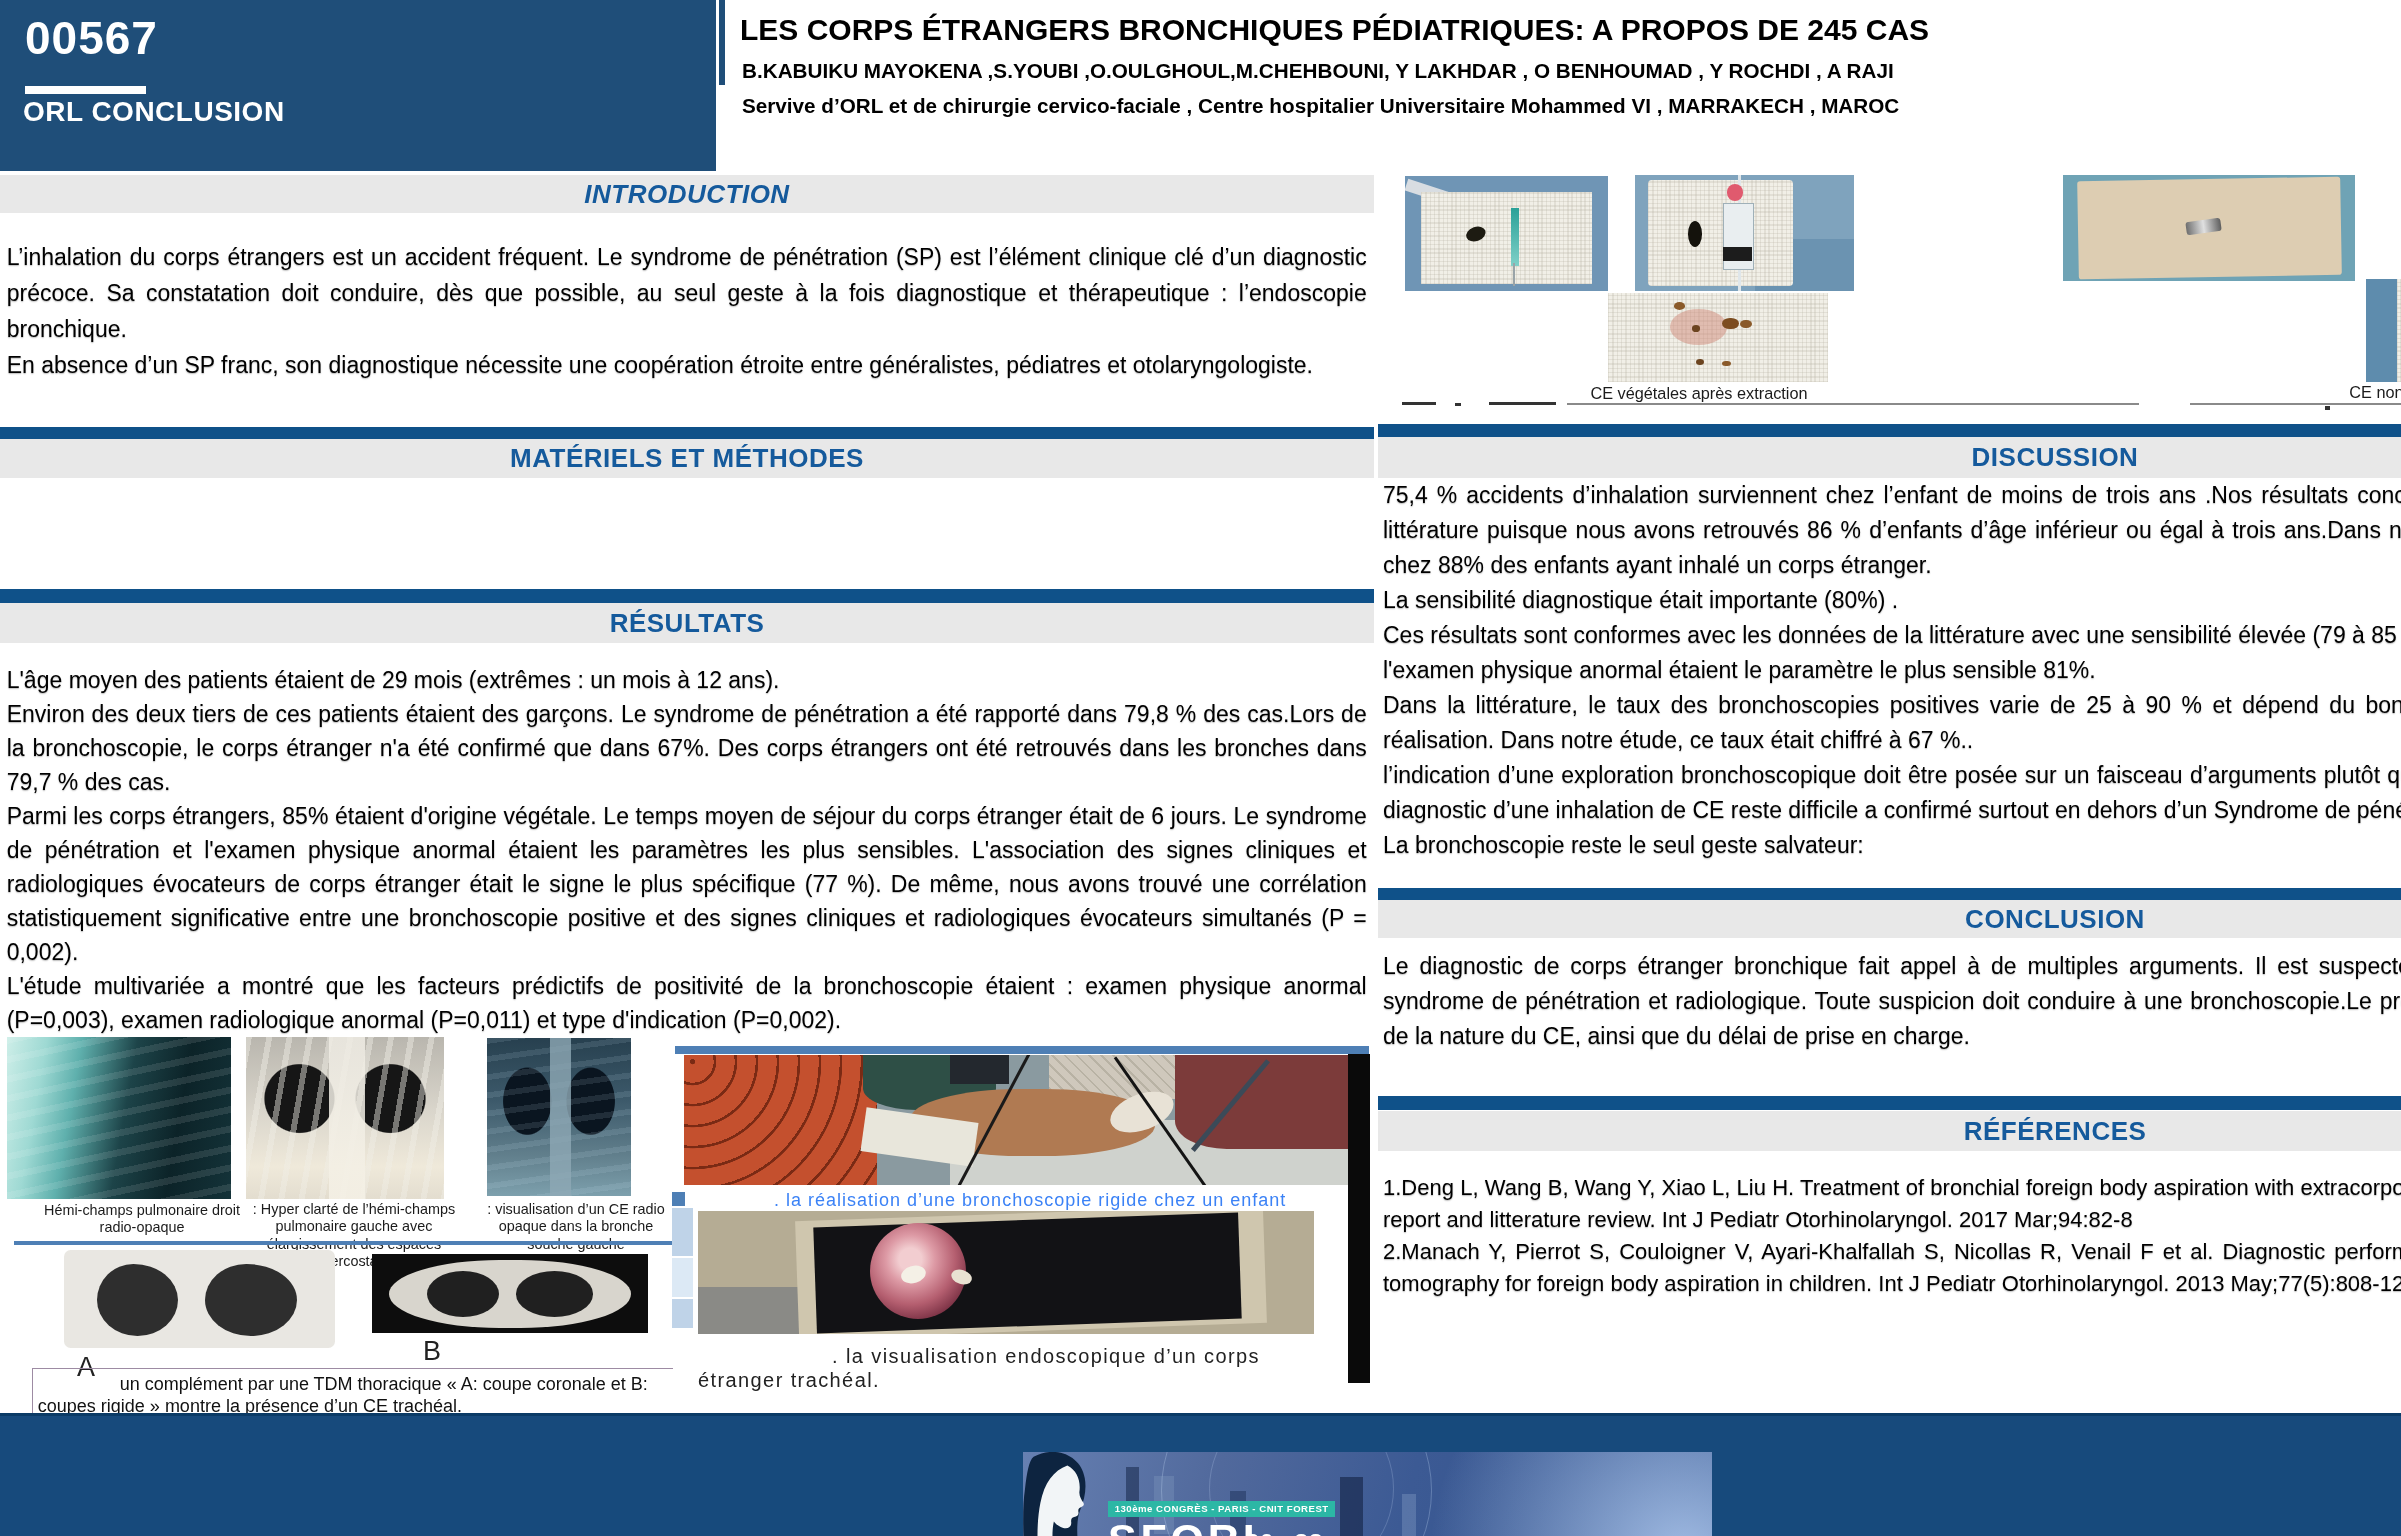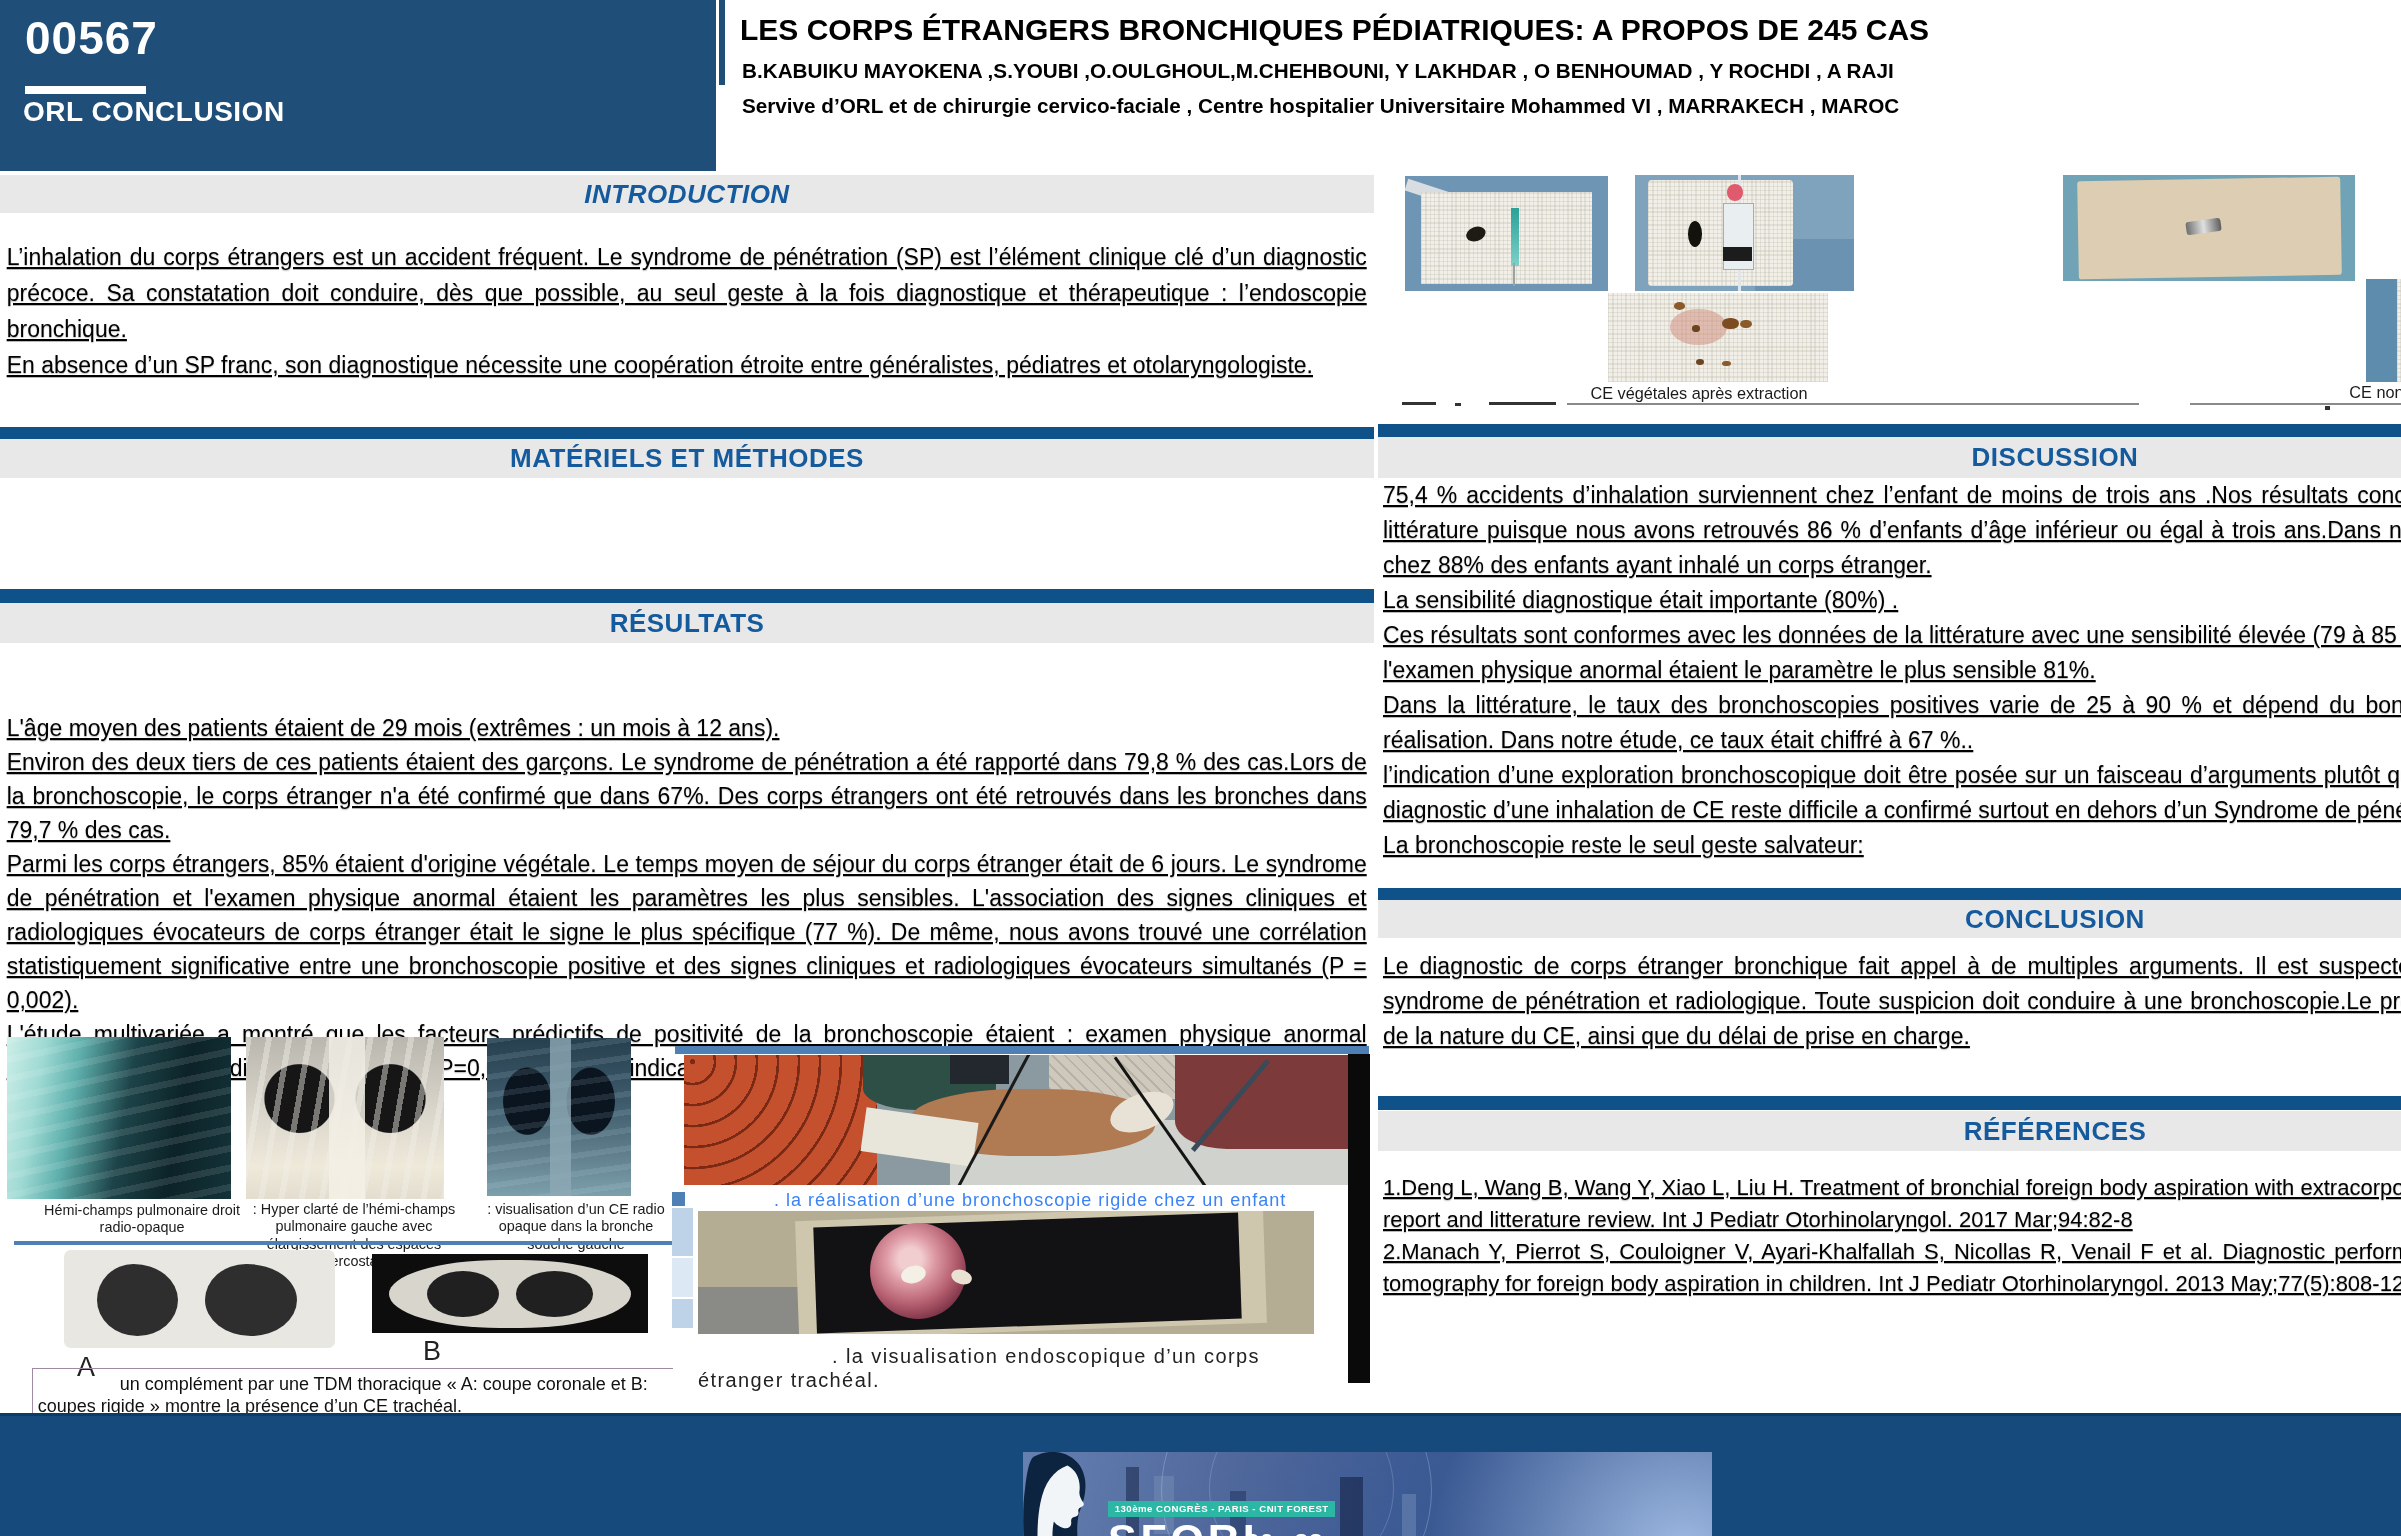--- a/index.html
+++ b/index.html
@@ -3,21 +3,21 @@
 <meta charset="utf-8">
 <style>
   html,body{margin:0;padding:0;background:#fff;}
   #poster{position:relative;width:2732px;height:1537px;background:#ffffff;overflow:hidden;
           font-family:"Liberation Sans", sans-serif;color:#000;}
   .abs{position:absolute;}
   .bar{position:absolute;background:#0F5189;}
   .band{position:absolute;background:#E8E8E8;display:flex;align-items:center;justify-content:center;}
   .band-title{font-weight:bold;font-size:26px;color:#155A9C;letter-spacing:0.5px;}
   .body-text{position:absolute;text-align:justify;font-size:23px;line-height:36px;
-             text-shadow:0 1px 1.4px rgba(0,0,0,0.28);text-decoration:underline;}
+             text-shadow:0 1px 1.4px rgba(0,0,0,0.28);}
   .body-text p{margin:0;}
   .cap{position:absolute;font-size:14.4px;color:#1b1b1b;text-align:center;line-height:17.3px;}
   .fig{position:absolute;overflow:hidden;}
   .shape{position:absolute;}
   
   .xray1{background:
       repeating-linear-gradient(168deg, rgba(255,255,255,0.10) 0 6.7px, transparent 6.7px 19px),
       linear-gradient(100deg,#cdeee8 0%,#9ed9d3 16%,#5fb0ad 30%,#1d4449 52%,#0c2328 74%,#143339 100%);}
   .xray2{background:
       repeating-linear-gradient(100deg, rgba(240,238,230,0.45) 0 5.8px, transparent 5.8px 20px),
@@ -72,21 +72,21 @@
 
   <div class="bar" style="left:0;top:427px;width:1374px;height:12.5px;"></div>
   <div class="band" style="left:0;top:439px;width:1374px;height:39px;">
     <span class="band-title">MATÉRIELS ET MÉTHODES</span>
   </div>
 
   <div class="bar" style="left:0;top:589px;width:1374px;height:14.4px;"></div>
   <div class="band" style="left:0;top:603px;width:1374px;height:40px;">
     <span class="band-title">RÉSULTATS</span>
   </div>
-  <div class="body-text" style="left:6.7px;top:663px;width:1360px;line-height:34px;margin-top:48px;">
+  <div class="body-text" style="left:6.7px;top:663px;width:1360px;line-height:34px;">
     <p>L'âge moyen des patients étaient de 29 mois (extrêmes : un mois à 12 ans).</p>
     <p>Environ des deux tiers de ces patients étaient des garçons. Le syndrome de pénétration a été rapporté dans 79,8 % des cas.Lors de la bronchoscopie, le corps étranger n'a été confirmé que dans 67%. Des corps étrangers ont été retrouvés dans les bronches dans 79,7 % des cas.</p>
     <p>Parmi les corps étrangers, 85% étaient d'origine végétale. Le temps moyen de séjour du corps étranger était de 6 jours. Le syndrome de pénétration et l'examen physique anormal étaient les paramètres les plus sensibles. L'association des signes cliniques et radiologiques évocateurs de corps étranger était le signe le plus spécifique (77 %). De même, nous avons trouvé une corrélation statistiquement significative entre une bronchoscopie positive et des signes cliniques et radiologiques évocateurs simultanés (P = 0,002).</p>
     <p>L'étude multivariée a montré que les facteurs prédictifs de positivité de la bronchoscopie étaient : examen physique anormal (P=0,003), examen radiologique anormal (P=0,011) et type d'indication (P=0,002).</p>
   </div>
 
   <div class="fig xray1" style="left:6.7px;top:1037px;width:224px;height:162px;"></div>
   <div class="fig xray2" style="left:246px;top:1037px;width:198px;height:162px;"></div>
   <div class="fig xray3" style="left:487px;top:1038px;width:144px;height:158px;"></div>
 

